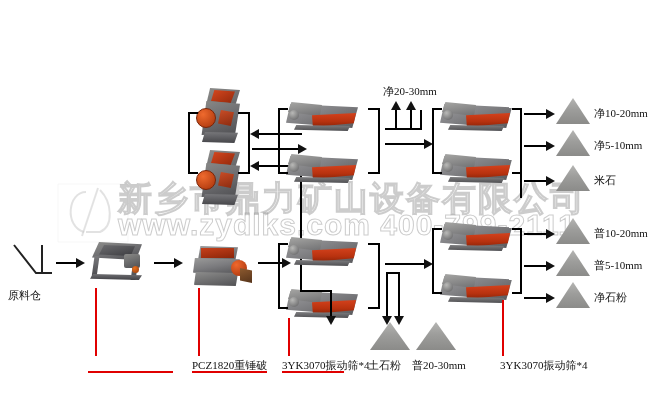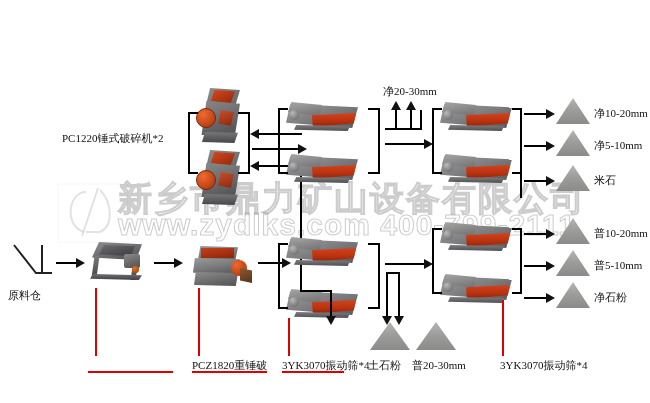--- a/index.html
+++ b/index.html
@@ -268,21 +268,20 @@
       <div class="base"></div>
   </div>
   <div class="mach hammer" style="left:196px;top:150px;">
     <div class="hop"></div>
       <div class="hopin"></div>
       <div class="frame"></div>
     <div class="slot"></div>
       <div class="rotor"></div>
       <div class="base"></div>
   </div>
-  <div class="lbl" style="left:62px;top:131px;">PC1220锤式破碎机*2</div>
 
   <div class="ln vln" style="left:188px;top:112px;height:62px;"></div>
   <div class="ln hln" style="left:188px;top:112px;width:10px;"></div>
   <div class="ln hln" style="left:188px;top:172px;width:10px;"></div>
 
   <div class="ln vln" style="left:248px;top:112px;height:62px;"></div>
   <div class="ln hln" style="left:238px;top:112px;width:10px;"></div>
   <div class="ln hln" style="left:238px;top:172px;width:10px;"></div>
 
   <div class="ln hln" style="left:258px;top:133px;width:44px;"></div>

